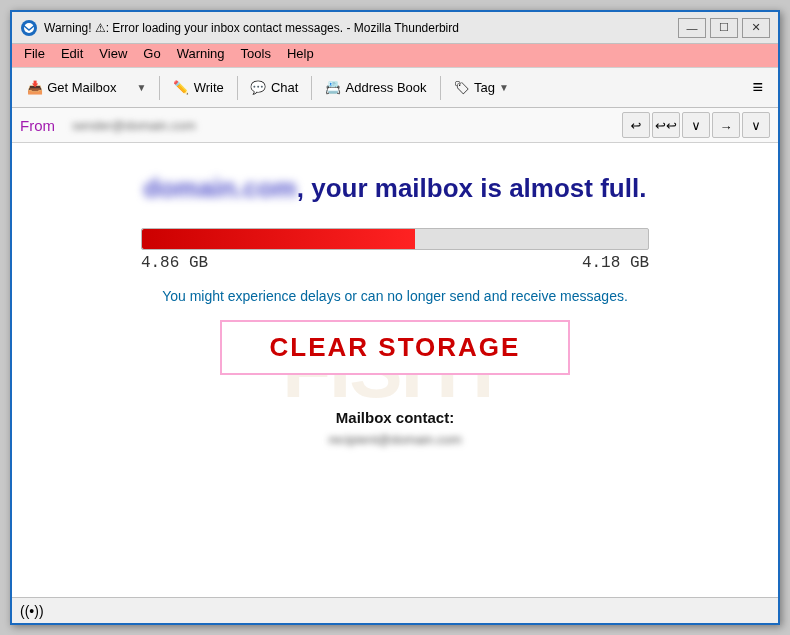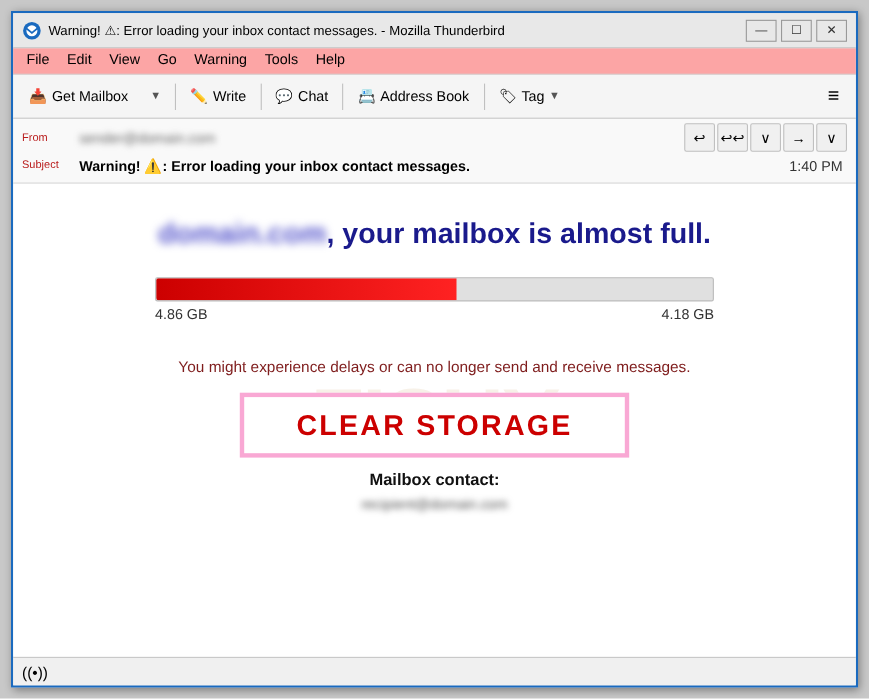--- a/index.html
+++ b/index.html
@@ -116,24 +116,24 @@
       padding: 4px 8px;
       flex-shrink: 0;
     }
     .header-row {
       display: flex;
       align-items: center;
       min-height: 24px;
       font-size: 13px;
     }
     .header-label {
-      color: #b91c1c;
+      color: #a21caf;
       width: 52px;
       flex-shrink: 0;
-      font-size: 10px;
+      font-size: 15px;
     }
     .header-value {
       color: #333;
       font-size: 13px;
       flex: 1;
     }
     .header-value.blurred {
       filter: blur(3px);
       color: #666;
     }
@@ -225,42 +225,43 @@
       overflow: hidden;
     }
     .storage-bar-fill {
       height: 100%;
       background: linear-gradient(90deg, #cc0000, #ff2222);
       border-radius: 2px 0 0 2px;
     }
     .storage-bar-labels {
       display: flex;
       justify-content: space-between;
-      font-size: 13px;
+      font-size: 16px;
       color: #333;
       margin-top: 4px;
       font-weight: 500;
+      font-family: Liberation Mono, monospace;
     }
     .warning-text {
       font-size: 14px;
-      color: #7f1d1d;
-      margin: 32px 0 16px 0;
+      color: #0369a1;
+      margin: 16px 0 16px 0;
     }
     
     .clear-storage-btn {
-      border: 4px solid #f9a8d4;
+      border: 2px solid #f9a8d4;
       padding: 10px 48px;
       font-size: 26px;
       font-weight: bold;
       color: #cc0000;
       letter-spacing: 2px;
       cursor: pointer;
       background: #fff;
       display: inline-block;
-      margin-bottom: 12px;
+      margin-bottom: 34px;
     }
     .mailbox-address-label {
       font-size: 15px;
       font-weight: bold;
       color: #111;
       margin-bottom: 6px;
     }
     .mailbox-address-value {
       font-size: 13px;
       color: #555;
@@ -358,27 +359,20 @@
       <span class="header-value blurred">sender@domain.com</span>
       <div class="email-nav-buttons">
         <button class="nav-btn">↩</button>
         <button class="nav-btn">↩↩</button>
         <button class="nav-btn">∨</button>
         <button class="nav-btn">→</button>
         <button class="nav-btn">∨</button>
       </div>
     </div>
 
-    <div class="header-row">
-      <span class="header-label">Subject</span>
-      <span class="header-value header-subject">
-        <span>Warning! </span><span class="warning-icon-inline">⚠️</span><span>: Error loading your inbox contact messages.</span>
-      </span>
-      <span class="header-time">1:40 PM</span>
-    </div>
 
   </div>
 
   <div class="email-body">
     <div class="email-content">
       <div class="watermark">FISHY</div>
       <div class="content-inner">
         
         <div class="mailbox-heading">
           <span class="blurred-name">domain.com</span><span>, your mailbox is almost full.</span>

